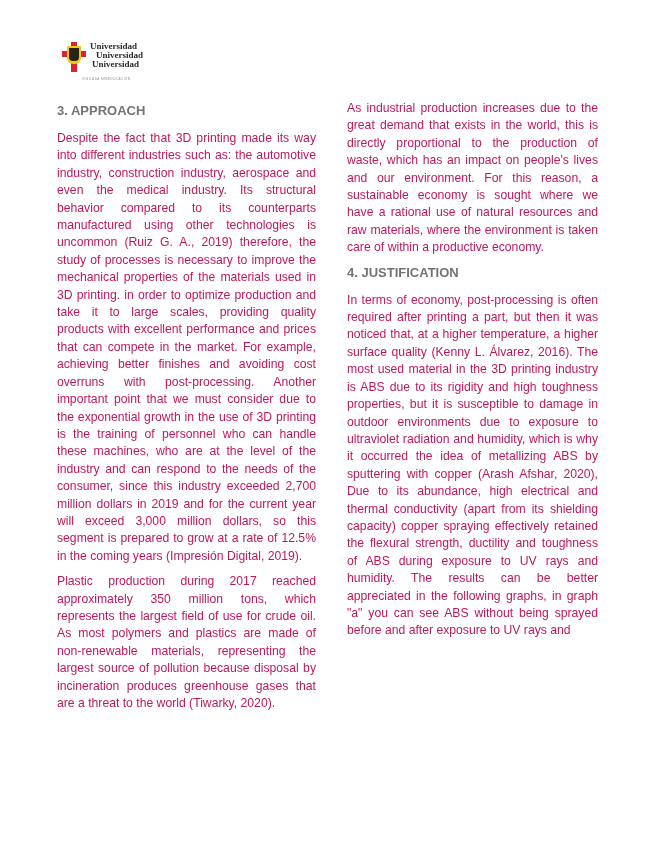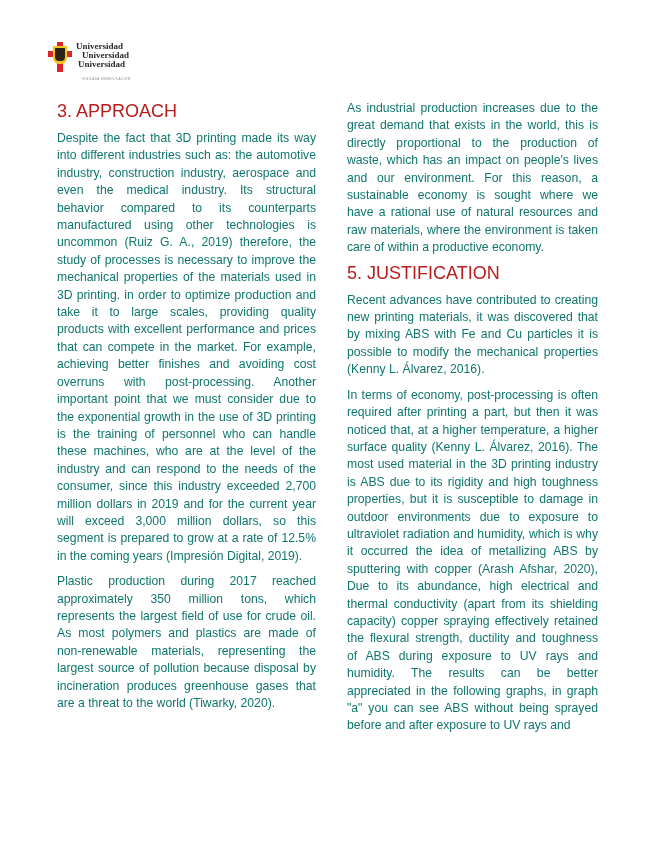--- a/index.html
+++ b/index.html
@@ -1,37 +1,37 @@
 <!DOCTYPE html>
 <html><head>
 <meta charset="utf-8">
 <style>
   html, body { margin: 0; padding: 0; background: #ffffff; }
   body { width: 655px; height: 848px; position: relative; overflow: hidden;
          font-family: "Liberation Sans", sans-serif; color: #1a1a1a; }
-  .logo { position: absolute; left: 48px; top: 42px; display: flex; align-items: flex-start; justify-content: flex-end; }
+  .logo { position: absolute; left: 62px; top: 42px; display: flex; align-items: flex-start; justify-content: flex-end; }
   .crest { position: relative; width: 24px; height: 30px; }
   .crest .cross-h { position: absolute; left: 0; top: 9px; width: 24px; height: 6px; background: #d8262b; }
   .crest .cross-v { position: absolute; left: 9px; top: 0; width: 6px; height: 30px; background: #d8262b; }
   .crest .shield { position: absolute; left: 5px; top: 4px; width: 14px; height: 18px; background: #f2c51f;
                    border-radius: 0 0 6px 6px; box-sizing: border-box; border: 2px solid #f2c51f; }
   .crest .shield-in { position: absolute; left: 7px; top: 6px; width: 10px; height: 13px; background: #2b2318; border-radius: 0 0 4px 4px; }
   .logo-text { margin-left: 4px; font-family: "Liberation Serif", serif; font-weight: bold; color: #2a2a2a;
                font-size: 9px; line-height: 9px; }
   .logo-text div { white-space: nowrap; }
   .logo-text .l1 { margin-left: 0; }
   .logo-text .l2 { margin-left: 6px; }
   .logo-text .l3 { margin-left: 2px; }
   .logo-sub { position: absolute; left: 82px; top: 77px; font-size: 3px; color: #888; letter-spacing: 0.5px; }
 
   .col { position: absolute; top: 100px; width: 259px; }
   .col.left { left: 57px; }
   .col.right { left: 347px; width: 251px; }
-  h2 { font-size: 18px; font-weight: normal; margin: 0 0 11px 0; line-height: 16px; color: #b91c1c; }
-  p { font-size: 12.2px; line-height: 17.4px; margin: 0 0 8px 0; text-align: justify; color: #0f766e; }
+  h2 { font-size: 13px; font-weight: bold; margin: 0 0 11px 0; line-height: 16px; color: #737373; }
+  p { font-size: 12.2px; line-height: 17.4px; margin: 0 0 8px 0; text-align: justify; color: #be185d; }
   .col.left h2 { margin-top: 3px; }
 </style>
 </head>
 <body>
 
 <div class="logo">
   <div class="crest">
     <div class="cross-h"></div>
     <div class="cross-v"></div>
     <div class="shield"></div>
@@ -46,16 +46,15 @@
 <div class="logo-sub">VIGILADA MINEDUCACIÓN</div>
 
 <div class="col left">
   <h2>3. APPROACH</h2>
   <p>Despite the fact that 3D printing made its way into different industries such as: the automotive industry, construction industry, aerospace and even the medical industry. Its structural behavior compared to its counterparts manufactured using other technologies is uncommon (Ruiz G. A., 2019) therefore, the study of processes is necessary to improve the mechanical properties of the materials used in 3D printing. in order to optimize production and take it to large scales, providing quality products with excellent performance and prices that can compete in the market. For example, achieving better finishes and avoiding cost overruns with post-processing. Another important point that we must consider due to the exponential growth in the use of 3D printing is the training of personnel who can handle these machines, who are at the level of the industry and can respond to the needs of the consumer, since this industry exceeded 2,700 million dollars in 2019 and for the current year will exceed 3,000 million dollars, so this segment is prepared to grow at a rate of 12.5% in the coming years (Impresión Digital, 2019).</p>
   <p>Plastic production during 2017 reached approximately 350 million tons, which represents the largest field of use for crude oil. As most polymers and plastics are made of non-renewable materials, representing the largest source of pollution because disposal by incineration produces greenhouse gases that are a threat to the world (Tiwarky, 2020).</p>
 </div>
 
 <div class="col right">
   <p>As industrial production increases due to the great demand that exists in the world, this is directly proportional to the production of waste, which has an impact on people's lives and our environment. For this reason, a sustainable economy is sought where we have a rational use of natural resources and raw materials, where the environment is taken care of within a productive economy.</p>
-  <h2>5. JUSTIFICATION</h2>
-  <p>Recent advances have contributed to creating new printing materials, it was discovered that by mixing ABS with Fe and Cu particles it is possible to modify the mechanical properties (Kenny L. Álvarez, 2016).</p>
+  <h2>4. JUSTIFICATION</h2>
   <p>In terms of economy, post-processing is often required after printing a part, but then it was noticed that, at a higher temperature, a higher surface quality (Kenny L. Álvarez, 2016). The most used material in the 3D printing industry is ABS due to its rigidity and high toughness properties, but it is susceptible to damage in outdoor environments due to exposure to ultraviolet radiation and humidity, which is why it occurred the idea of metallizing ABS by sputtering with copper (Arash Afshar, 2020), Due to its abundance, high electrical and thermal conductivity (apart from its shielding capacity) copper spraying effectively retained the flexural strength, ductility and toughness of ABS during exposure to UV rays and humidity. The results can be better appreciated in the following graphs, in graph "a" you can see ABS without being sprayed before and after exposure to UV rays and</p>
 </div>
 
 </body></html>

